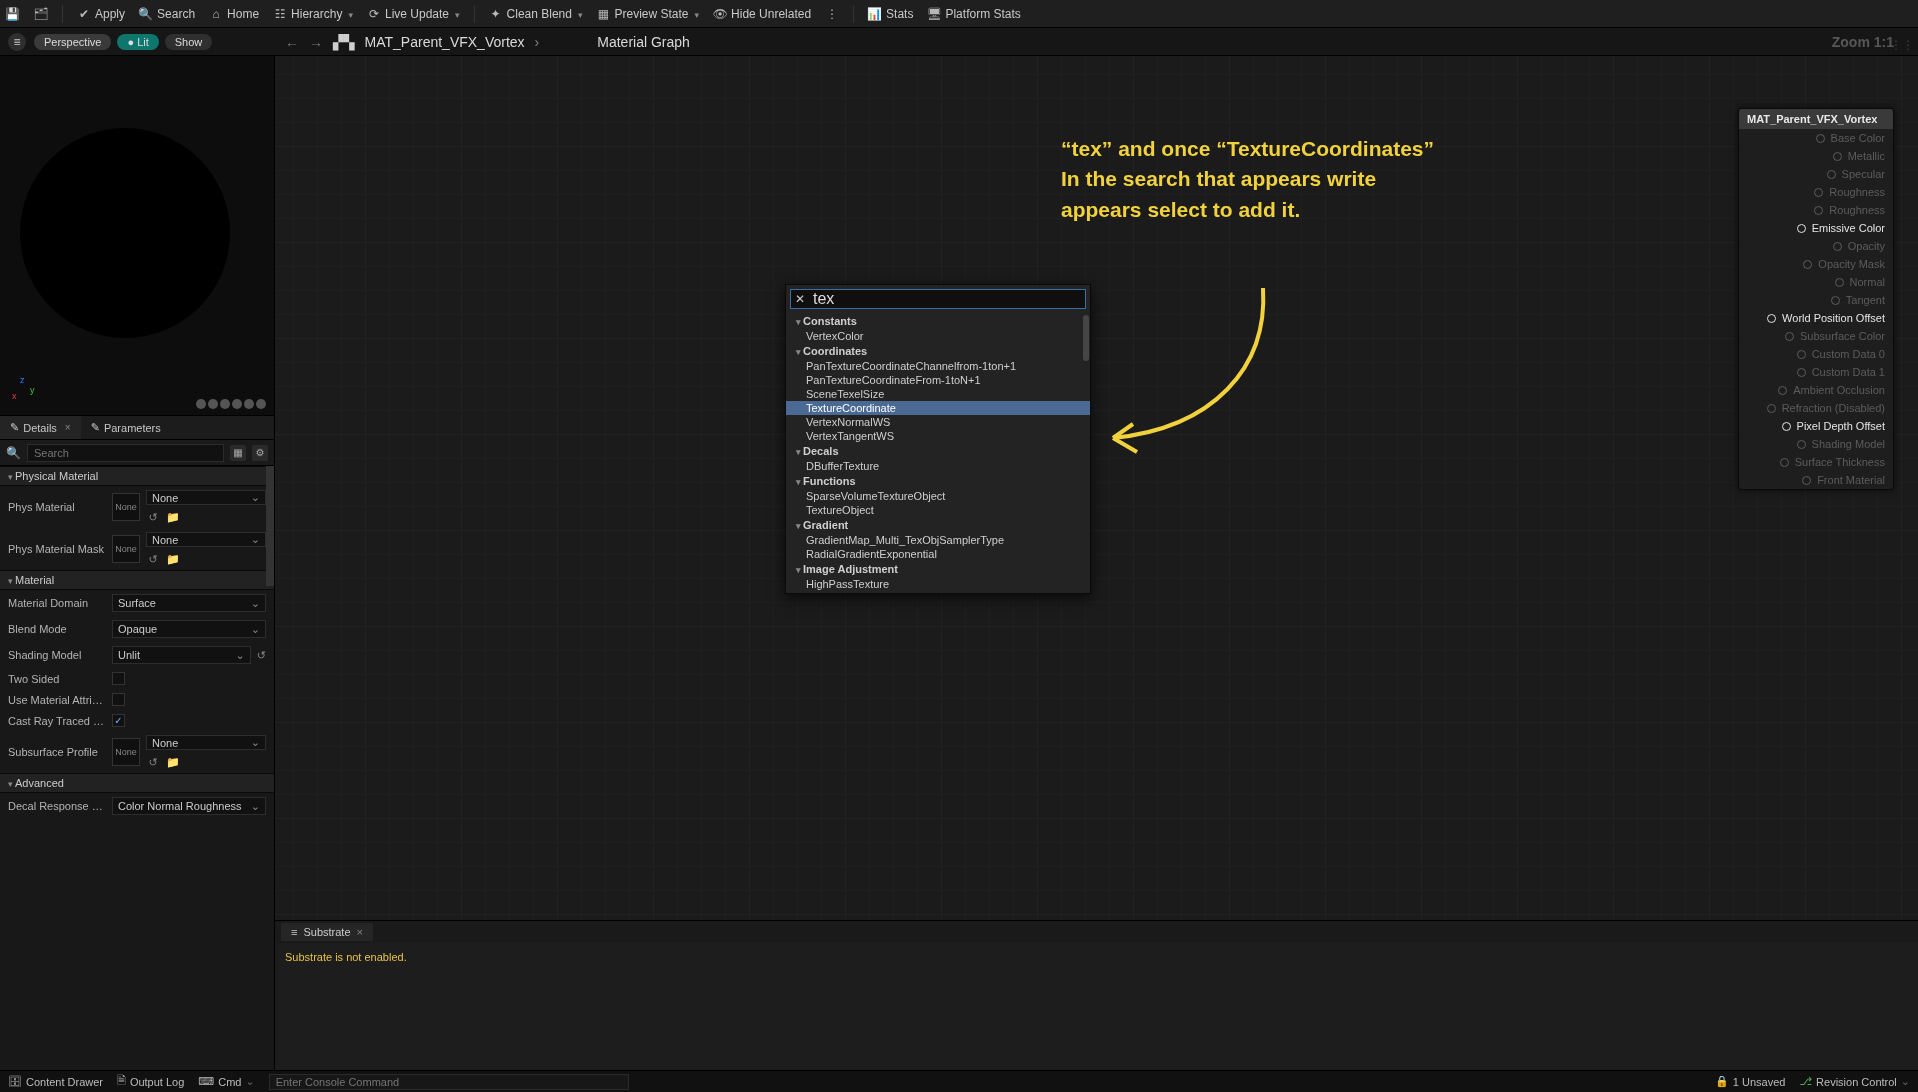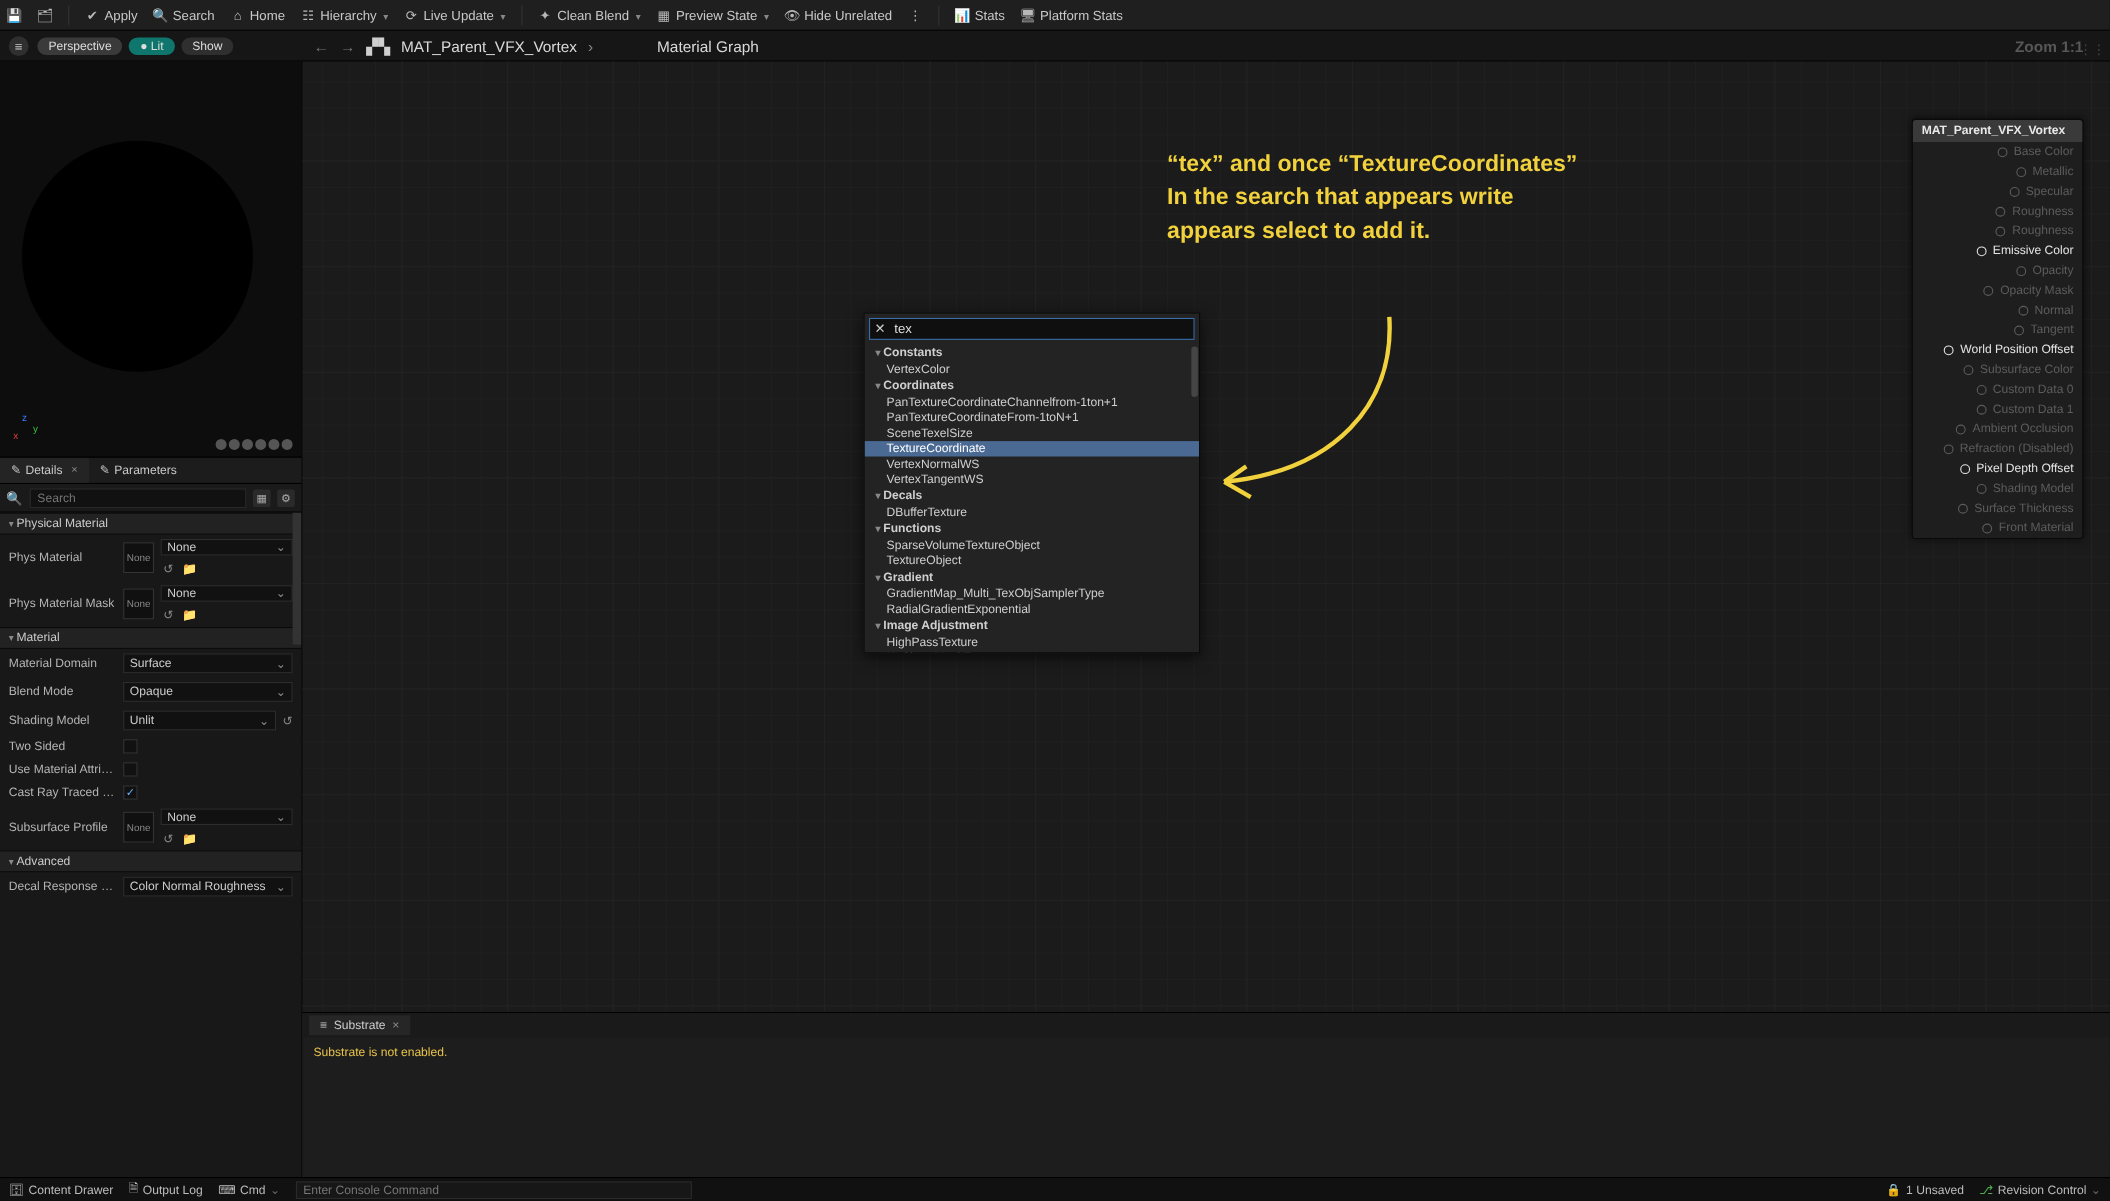--- a/index.html
+++ b/index.html
@@ -83,21 +83,21 @@
 .matnode .hdr { background:#3a3a3a; color:#e8e8e8; font-size:11px; font-weight:600; padding:4px 8px; border-radius:3px 3px 0 0; }
 .matnode .pin { display:flex; align-items:center; gap:6px; padding:3px 8px; font-size:11px; color:#5c5c5c;justify-content:flex-end; }
 .matnode .pin.on { color:#e4e4e4; }
 .matnode .pin .dot { width:9px; height:9px; border:1px solid #5c5c5c; border-radius:50%; }
 .matnode .pin.on .dot { border-color:#e4e4e4; }
 
 
 .ctxmenu { position:absolute; left:510px; top:228px; width:306px; background:#232323; border:1px solid #0a0a0a; box-shadow:0 4px 14px rgba(0,0,0,.7); }
 .ctxmenu .srch { display:flex; align-items:center; background:#0f0f0f; border:1px solid #3a6ea8; margin:4px; }
 .ctxmenu .srch .xx { width:18px; text-align:center; color:#ccc; cursor:pointer; }
-.ctxmenu .srch input { flex:1; background:transparent; border:none; outline:none; color:#ddd; font-size:12px; height:18px; padding:0 4px; }
+.ctxmenu .srch input { flex:1; background:transparent; border:none; outline:none; color:#ddd; font-size:16px; height:18px; padding:0 4px; }
 .ctxmenu .tree { max-height:280px; overflow:hidden; position:relative; padding-bottom:4px; }
 .ctxmenu .scrollthumb { position:absolute; right:1px; top:2px; width:6px; height:46px; background:#454545; border-radius:3px; }
 .ctxmenu .gh { font-size:11px; font-weight:600; color:#cfcfcf; padding:2px 8px 2px 10px; }
 .ctxmenu .gh::before { content:"▾ "; font-size:9px; color:#888; }
 .ctxmenu .it { font-size:11px; color:#cfcfcf; padding:1px 8px 1px 20px; cursor:pointer; }
 .ctxmenu .it.sel { background:#4a6a94; color:#fff; }
 
 
 .annot { position:absolute; left:786px; top:78px; color:#f2d23c; font-family:Georgia, "Times New Roman", serif; font-size:21px; line-height:1.45; font-weight:600; }
 .arrow { position:absolute; left:818px; top:222px; width:180px; height:190px; pointer-events:none; }

